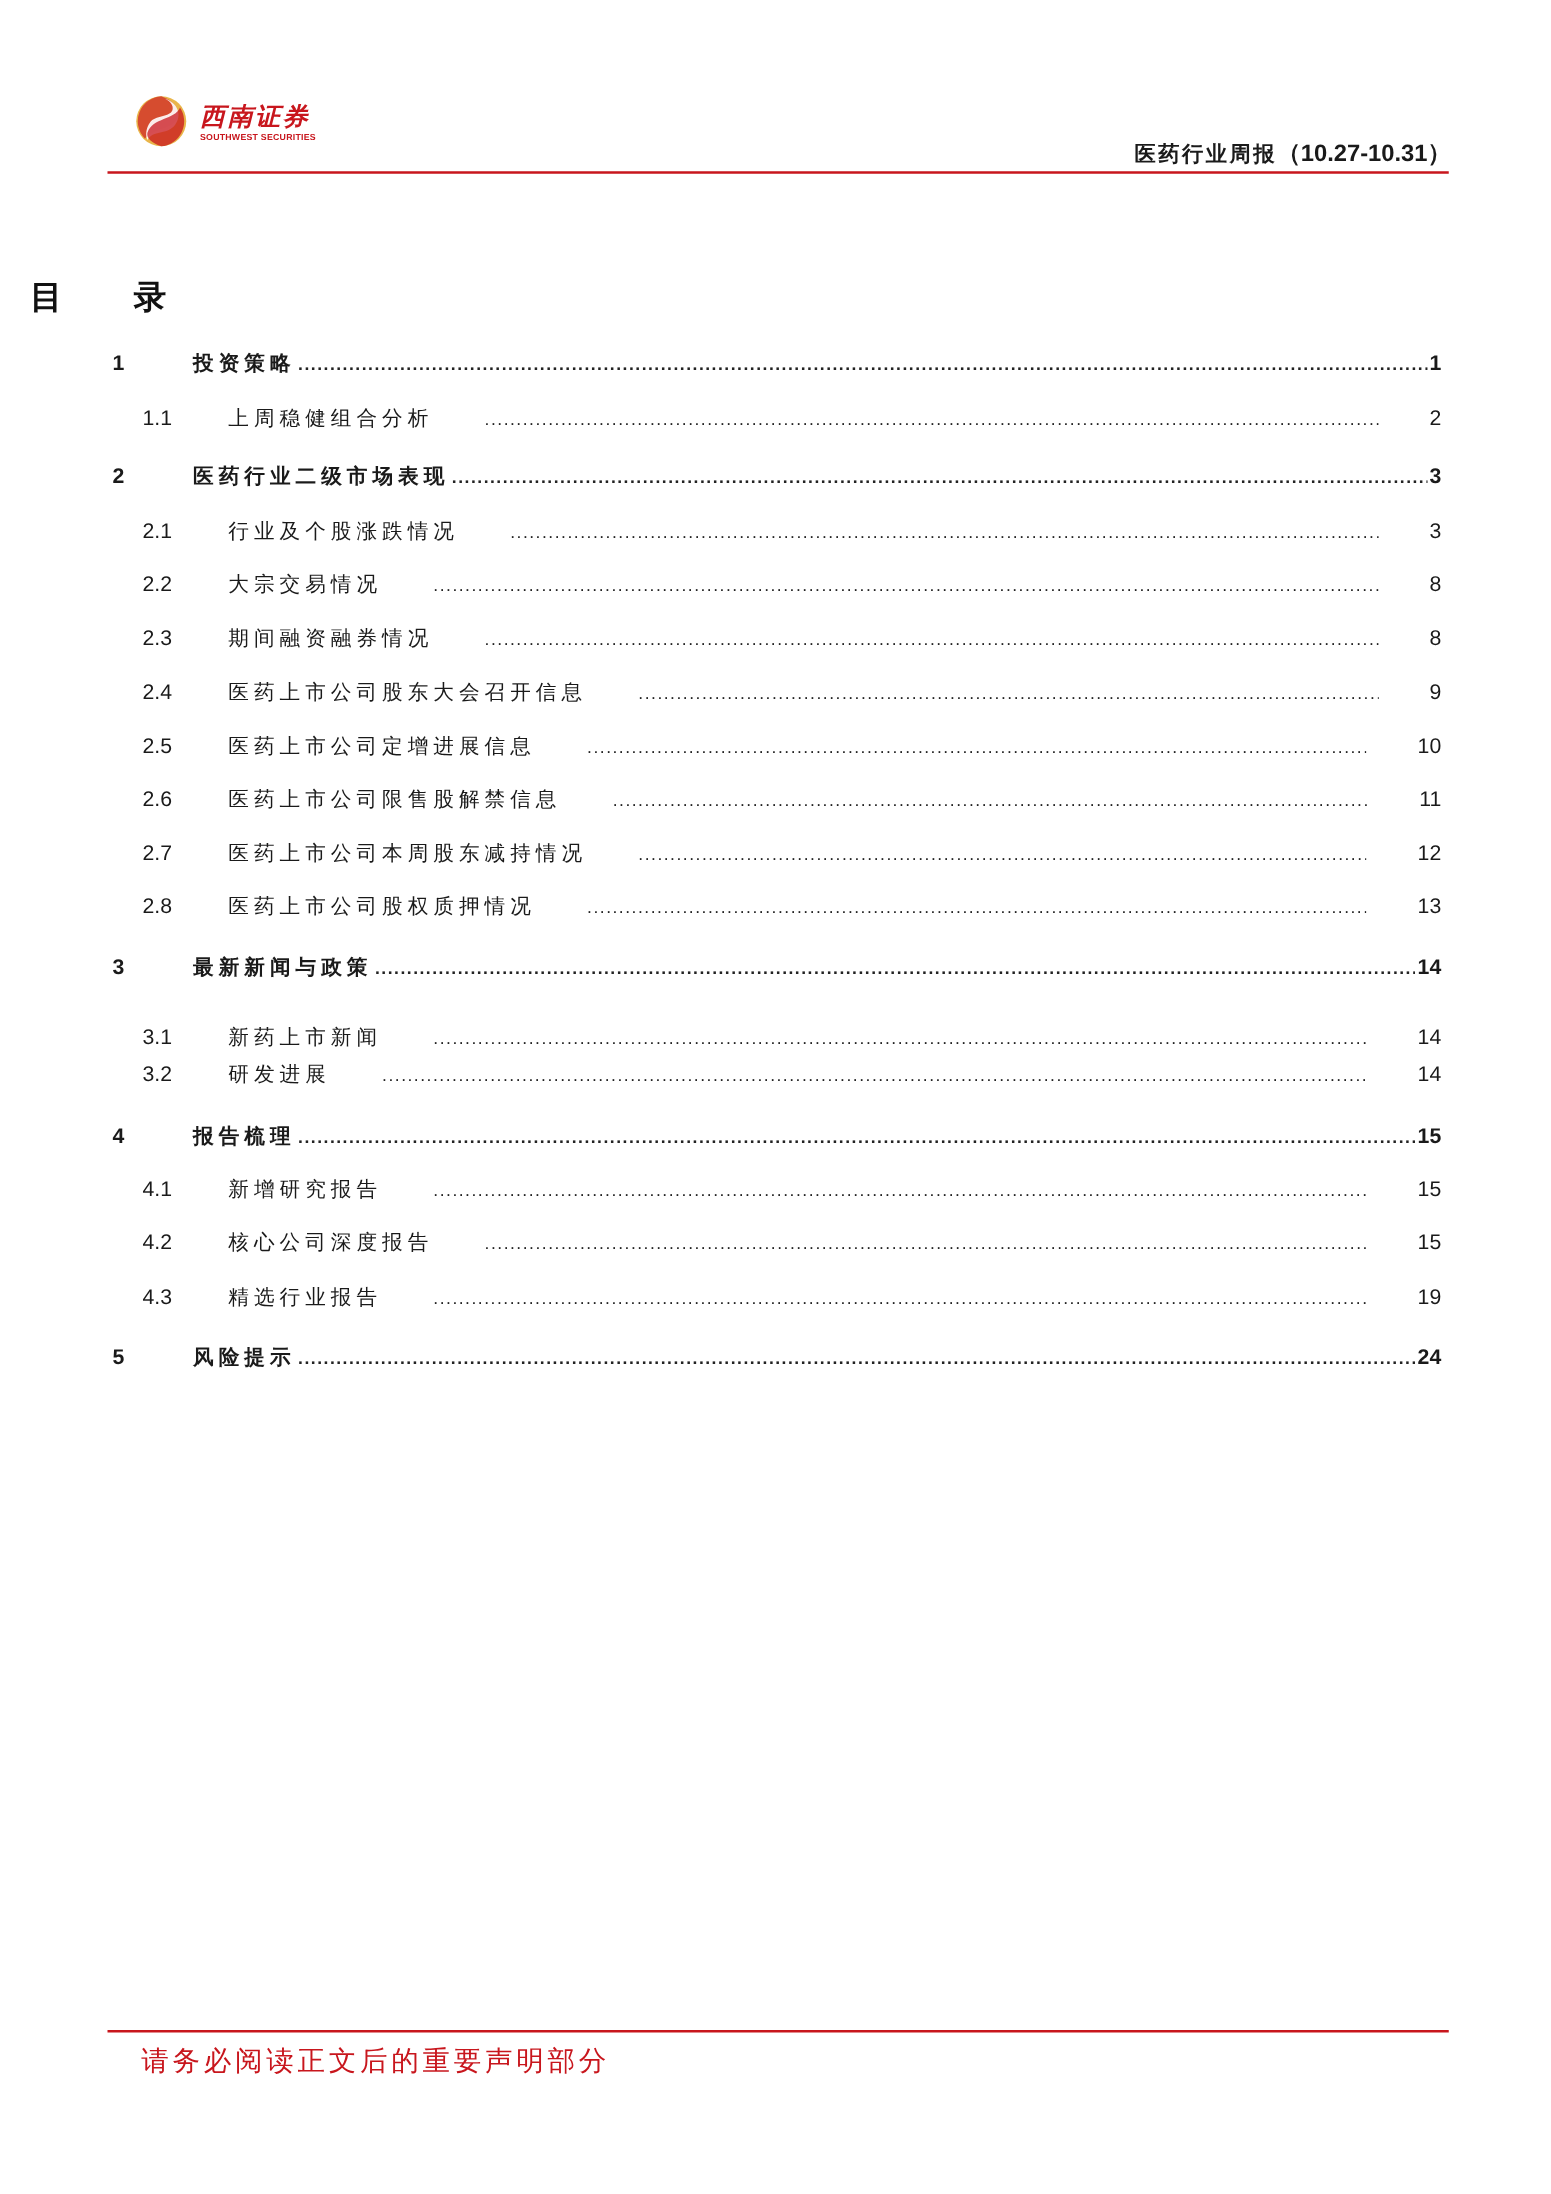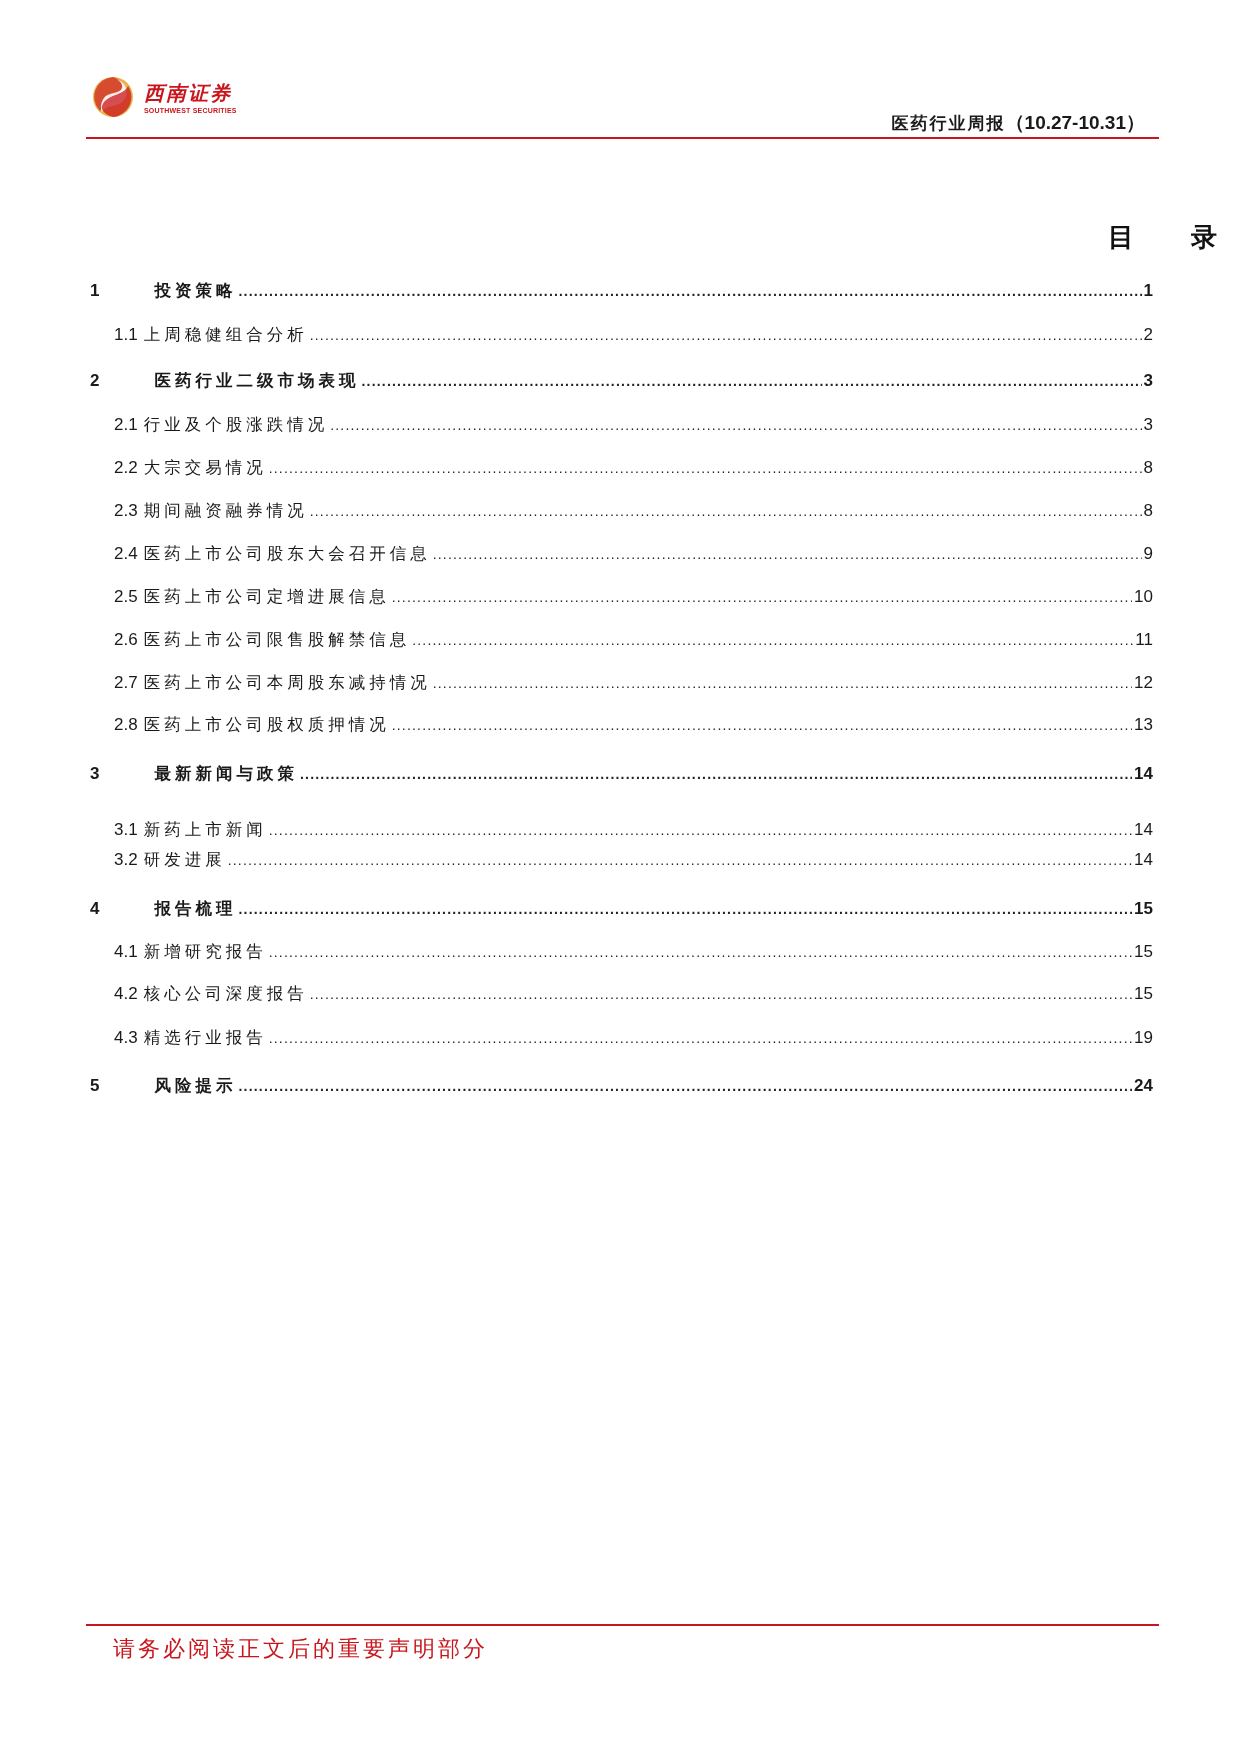--- a/index.html
+++ b/index.html
@@ -2,21 +2,21 @@
 <html><head>
   <meta charset="utf-8">
   <style>
     html, body { margin: 0; padding: 0; background: #ffffff; }
     body {
       width: 1241px; height: 1755px; position: relative; overflow: hidden;
       font-family: "DejaVu Serif", "Liberation Serif", serif;
       color: #1a1a1a;
     }
     .header {
-      position: absolute; left: 82px; top: 74px; width: 1075px; height: 66px;
+      position: absolute; left: 98px; top: 74px; width: 1075px; height: 66px;
     }
     .logo { position: absolute; left: 10px; top: 2px; width: 170px; height: 50px; }
     .logo-mark { position: absolute; left: 0; top: 0; width: 42px; height: 42px; }
     .logo-cn {
       position: absolute; left: 52px; top: 4px;
       font-family: "DejaVu Serif", serif; font-weight: bold;
       color: #c8161d; font-size: 20px; letter-spacing: 2px; font-style: italic;
     }
     .logo-en {
       position: absolute; left: 52px; top: 31px;
@@ -26,31 +26,31 @@
     .report-title {
       position: absolute; right: 12px; top: 36px;
       font-family: "DejaVu Sans", sans-serif; font-weight: bold;
       font-size: 17px; letter-spacing: 2px; color: #1a1a1a;
     }
     .report-title .num { font-family: "Liberation Sans", sans-serif; letter-spacing: 0; font-size: 19px; margin-top: 24px; }
     .header-rule {
       position: absolute; left: 86px; top: 137px; width: 1073px; height: 2px; background: #c8161d;
     }
     .toc-title {
-      position: absolute; left: 0; width: 1241px; top: 220px; text-align: right;
+      position: absolute; left: 0; width: 1241px; top: 220px; text-align: left;
       font-family: "DejaVu Sans", sans-serif; font-weight: bold; font-size: 26px;
       letter-spacing: 24px; text-indent: 24px; color: #111;
     }
     .toc { position: absolute; left: 90px; top: 290px; width: 1063px; }
     .toc-row {
       position: absolute; left: 0; width: 1063px; height: 26px;
       display: flex; align-items: baseline;
     }
     .toc-row.level-1 .lbl { font-weight: bold; font-family: "DejaVu Sans", sans-serif; margin-left: 45px; }
-    .toc-row.level-2 { left: 24px; width: 1039px; }
+    .toc-row.level-2 { left: 24px; width: 1039px; gap: 39px; }
     .toc-row .num-part {
       font-family: "Liberation Sans", sans-serif; font-size: 17px; white-space: nowrap;
     }
     .toc-row.level-1 .num-part { font-weight: bold; margin-right: 10px; }
     .toc-row.level-2 .num-part { margin-right: 6px; }
     .toc-row .lbl {
       font-size: 16.5px; letter-spacing: 4px; white-space: nowrap;
     }
     .toc-row .leader {
       flex: 1; overflow: hidden; white-space: nowrap;

